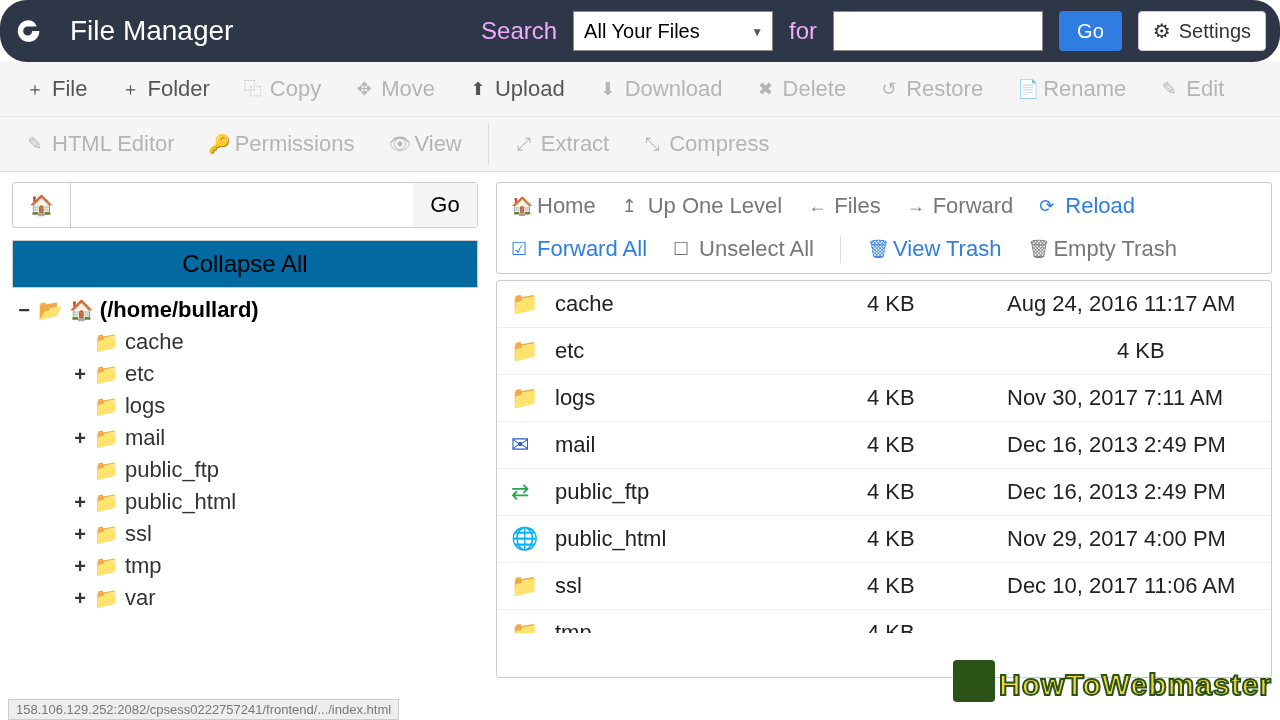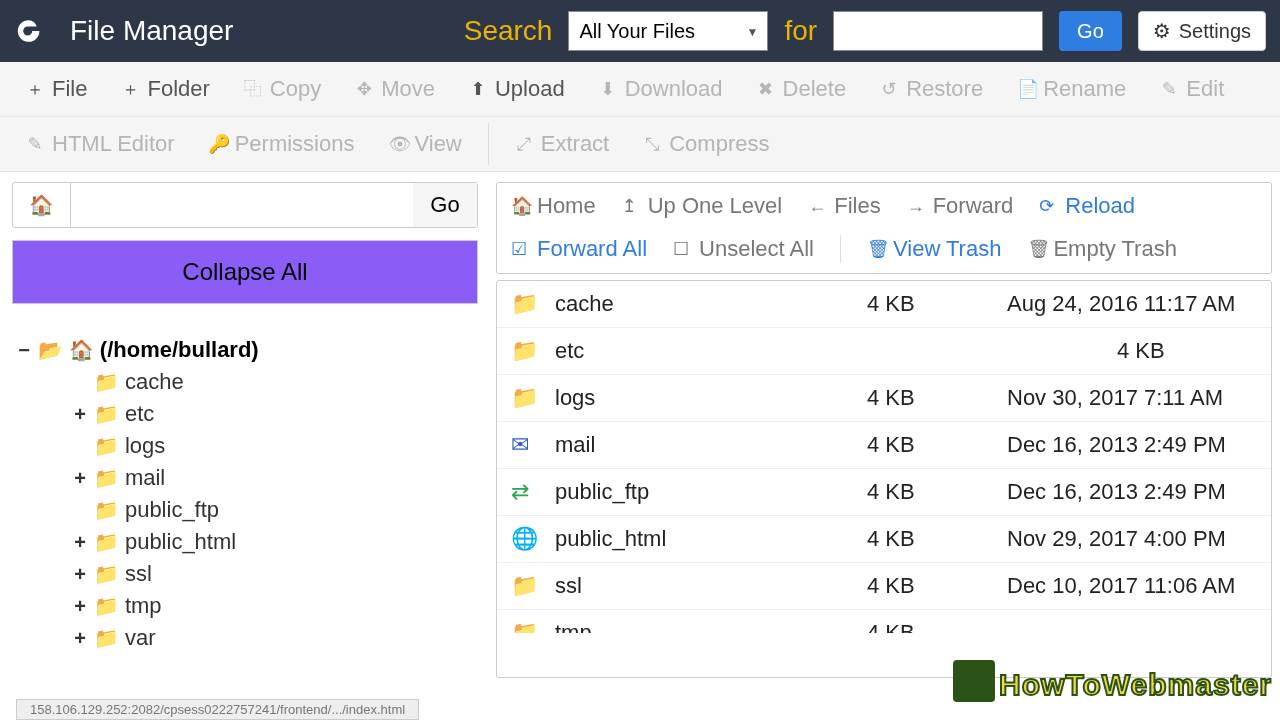--- a/index.html
+++ b/index.html
@@ -7,25 +7,26 @@
 
 
 .header {
   background: #2d3748;
   color: #fff;
   height: 62px;
   display: flex;
   align-items: center;
   padding: 0 14px;
   gap: 16px;
+  border-radius: 27px;
 }
 .header .logo { width: 40px; height: 40px; display:flex; align-items:center; justify-content:center; }
 .header .title { font-size: 28px; font-weight: 400; color:#fff; }
 .header .spacer { flex: 1; }
-.header .label { font-size: 28px; color:#eab308; }
+.header .label { font-size: 24px; color:#f0abfc; }
 .header select {
   height: 40px; font-size: 20px; padding: 4px 36px 4px 10px; border:1px solid #888;
   background:#fff; appearance:none; width:200px; position:relative;
 }
 .select-wrap { position:relative; display:inline-block; }
 .select-wrap::after { content:"▼"; font-size:12px; position:absolute; right:10px; top:14px; color:#555; pointer-events:none;}
 .header input[type=text] {
   height:40px; width:210px; font-size:20px; padding:4px 8px; border:1px solid #888; background:#fff;
 }
 .btn-go {
@@ -54,21 +55,21 @@
 
 .main { display:flex; height: calc(720px - 62px - 114px); }
 .left { width:490px; padding:10px 12px; }
 .right { flex:1; padding:10px 8px 0 6px; }
 
 
 .path-row { display:flex; border:1px solid #ccc; border-radius:3px; height:46px; margin-bottom:12px;}
 .path-row .home-btn { width:58px; display:flex; align-items:center; justify-content:center; border-right:1px solid #ccc; font-size:20px; cursor:pointer;}
 .path-row input { flex:1; border:0; font-size:20px; padding:0 10px; outline:none; }
 .path-row .go2 { width:64px; border-left:1px solid #ccc; background:#f5f5f5; font-size:22px; cursor:pointer; border:0; }
-.collapse-btn { width:100%; height:64px; border:1px solid #ccc; background:#8b5cf6; font-size:24px; cursor:pointer; margin-bottom:30px;}
+.collapse-btn { width:100%; height:48px; border:1px solid #ccc; background:#0369a1; font-size:24px; cursor:pointer; margin-bottom:6px;}
 
 
 .tree { font-size:22px; color:#333; }
 .tree-item { display:flex; align-items:center; gap:6px; padding:3px 0 3px 26px; cursor:pointer;}
 .tree-item.root { padding-left:4px; font-weight:700; color:#000; }
 .tree-item .toggle { width:16px; text-align:center; font-weight:700; color:#333; font-size:20px;}
 .tree-item .folder-ic { color:#f0a93a; font-size:20px; }
 .tree-item.root .folder-ic { color:#f0a93a; }
 .tree-item .home-ic { color:#333; font-size:20px; }
 .tree-sub { padding-left:34px; }
@@ -97,21 +98,21 @@
 .trow .col-size { width:140px; }
 .trow .col-date { width:250px; }
 .folder-orange { color:#f0a93a; }
 
 
 .tbody::-webkit-scrollbar { width:14px; }
 .tbody::-webkit-scrollbar-thumb { background:#c9c9c9; border-radius:2px;}
 .tbody::-webkit-scrollbar-track { background:#f0f0f0;}
 
 
-.statusbar { position:absolute; bottom:0; left:16px; font-size:13px; color:#777; background:#eee; padding:2px 13px; border:1px solid #ccc;margin-top:36px;}
+.statusbar { position:absolute; bottom:0; left:8px; font-size:13px; color:#777; background:#eee; padding:2px 7px; border:1px solid #ccc;margin-top:36px;}
 
 
 .watermark {
   position:absolute; right:8px; bottom:18px; font-family: Impact, "Arial Black", sans-serif;
   font-size:30px; font-weight:900; letter-spacing:1px;
   color:#f0d848; -webkit-text-stroke: 2px #2b5217; display:flex; align-items:flex-end; gap:4px;
 }
 .watermark .mascot { width:42px; height:42px; background:#2b5217; border-radius:4px; position:relative;}
 </style>
 </head>

